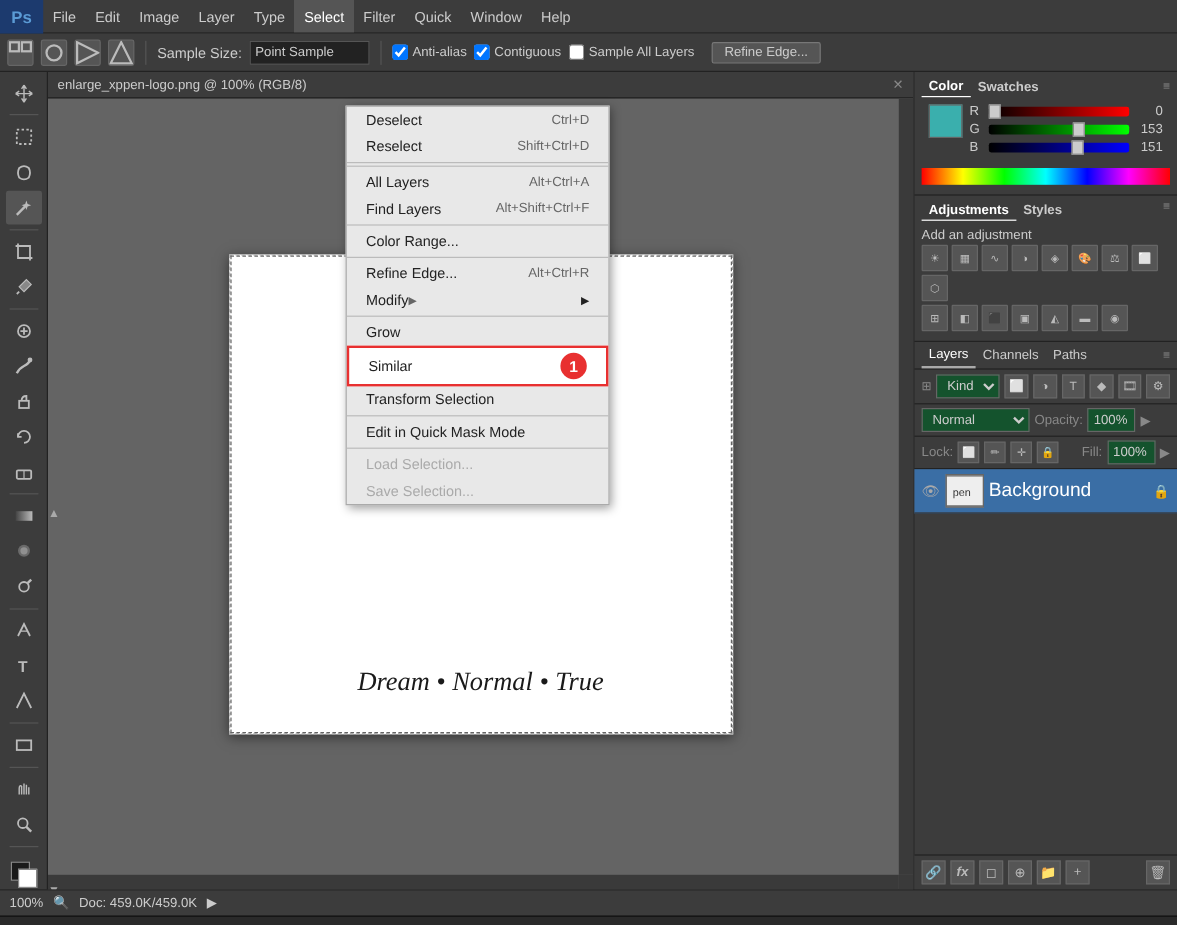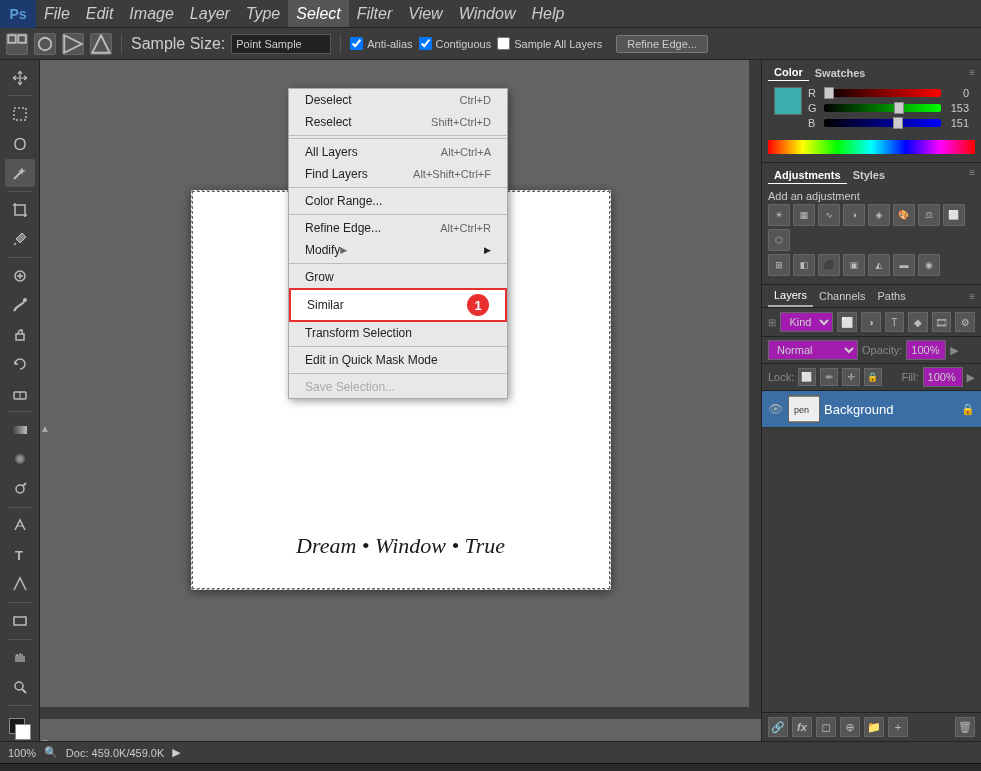--- a/index.html
+++ b/index.html
@@ -9,35 +9,35 @@
     #menu-bar {
       width: 100%; height: 28px; background: #3c3c3c; display: flex; align-items: center;
       border-bottom: 1px solid #222;
     }
     #ps-logo {
       width: 36px; height: 28px; background: #1c3a6e; display: flex; align-items: center; justify-content: center;
       color: #5b9bd5; font-weight: bold; font-size: 14px; flex-shrink: 0;
     }
     .menu-item {
       color: #ccc; padding: 12px 8px; height: 100%; display: flex; align-items: center;
-      cursor: pointer; font-size: 16px; font-style: italic;
+      cursor: pointer; font-size: 12px;
     }
     .menu-item:hover, .menu-item.active { background: #555; color: #fff; }
 
     
     #options-bar {
       width: 100%; height: 32px; background: #3c3c3c; border-bottom: 1px solid #222;
       display: flex; align-items: center; padding: 0 6px; gap: 6px;
     }
     .options-tool-icon {
       width: 22px; height: 22px; background: #555; border: 1px solid #666; border-radius: 2px;
       display: flex; align-items: center; justify-content: center; color: #ccc; font-size: 10px;
     }
     .options-sep { width: 1px; height: 20px; background: #555; margin: 0 3px; }
-    .options-label { color: #ccc; font-size: 16px; }
+    .options-label { color: #ccc; font-size: 12px; }
     .options-input {
       background: #222; border: 1px solid #555; color: #ccc; font-size: 11px;
       height: 20px; padding: 0 4px; width: 80px;
     }
     .options-checkbox-group { display: flex; align-items: center; gap: 4px; color: #ccc; font-size: 11px; }
     .refine-btn {
       background: #555; border: 1px solid #777; color: #ccc; font-size: 11px;
       padding: 2px 10px; cursor: pointer; border-radius: 2px; margin-left: 8px;
     }
 
@@ -152,21 +152,21 @@
       display: flex; padding: 0 6px; border-bottom: 1px solid #222; align-items: center;
     }
     .layer-tab {
       color: #ccc; font-size: 11px; padding: 4px 6px; cursor: pointer;
     }
     .layer-tab.active { color: #fff; border-bottom: 2px solid #aaa; }
     #layers-options {
       display: flex; align-items: center; padding: 4px 6px; border-bottom: 1px solid #222; gap: 4px;
     }
     .layers-dropdown {
-      background: #a21caf; border: 1px solid #666; color: #ccc; font-size: 11px;
+      background: #14532d; border: 1px solid #666; color: #ccc; font-size: 11px;
       height: 20px; padding: 0 4px;
     }
     .layers-icon-btn {
       width: 20px; height: 20px; background: #555; border: 1px solid #666;
       color: #bbb; font-size: 10px; cursor: pointer; display: flex; align-items: center; justify-content: center;
     }
     #blend-row {
       display: flex; align-items: center; padding: 3px 6px; border-bottom: 1px solid #222; gap: 4px;
     }
     .blend-label { color: #888; font-size: 11px; }
@@ -184,21 +184,21 @@
       display: flex; align-items: center; padding: 4px 6px; gap: 4px;
       background: #4a4a4a; border-bottom: 1px solid #333; cursor: pointer;
     }
     .layer-item.selected { background: #3a6ea5; }
     .layer-visibility { color: #aaa; font-size: 12px; width: 16px; cursor: pointer; }
     .layer-thumbnail {
       width: 32px; height: 28px; background: #888; border: 1px solid #666;
       display: flex; align-items: center; justify-content: center; flex-shrink: 0;
       font-size: 8px; color: #333;
     }
-    .layer-name { color: #fff; font-size: 13px; flex: 1; }
+    .layer-name { color: #fff; font-size: 16px; flex: 1; }
     .layer-lock { color: #aaa; font-size: 11px; }
 
     
     #layers-bottom {
       display: flex; align-items: center; padding: 4px 6px; gap: 4px;
       border-top: 1px solid #222; background: #3c3c3c; margin-top: auto;
     }
     .layers-bottom-btn {
       width: 20px; height: 20px; background: #555; border: 1px solid #666;
       color: #bbb; font-size: 11px; cursor: pointer; display: flex; align-items: center; justify-content: center;
@@ -261,21 +261,21 @@
 
 <div id="menu-bar">
   <div id="ps-logo">Ps</div>
   <div class="menu-item">File</div>
   <div class="menu-item">Edit</div>
   <div class="menu-item">Image</div>
   <div class="menu-item">Layer</div>
   <div class="menu-item">Type</div>
   <div class="menu-item active">Select</div>
   <div class="menu-item">Filter</div>
-  <div class="menu-item">View</div>
+  <div class="menu-item">Quick</div>
   <div class="menu-item">Window</div>
   <div class="menu-item">Help</div>
 </div>
 
 <div id="options-bar">
   <div class="options-tool-icon">
     <svg viewBox="0 0 16 16">
         <rect x="1" y="1" width="6" height="6" stroke="#bbb" stroke-width="1.5" fill="none"></rect>
         <rect x="9" y="1" width="6" height="6" stroke="#bbb" stroke-width="1.5" fill="none"></rect>
       </svg>
@@ -444,34 +444,38 @@
     </button>
     <div class="tool-sep"></div>
 
     <div style="position:relative; width:30px; height:28px; margin-top:4px;">
       <div style="position:absolute; left:4px; top:4px; width:16px; height:16px; background:#1a1a1a; border:1px solid #888;"></div>
       <div style="position:absolute; left:10px; top:10px; width:16px; height:16px; background:#fff; border:1px solid #888;"></div>
     </div>
   </div>
 
   <div id="canvas-area">
+    <div id="canvas-title-bar">
+      <span>enlarge_xppen-logo.png @ 100% (RGB/8)</span>
+      <span style="margin-left:auto; color:#888; font-size:11px; cursor:pointer;">✕</span>
+    </div>
 
     <div style="position:absolute; left:0; top:22px; width:12px; height:100%; pointer-events:none; z-index:5;">
       <div style="position:absolute; left:0; top:50%; color:#aaa; font-size:10px;">▲</div>
       <div style="position:absolute; left:0; bottom:15px; color:#aaa; font-size:10px;">▼</div>
     </div>
     <div id="canvas-content">
       <div id="canvas-image">
 
         <div style="position:absolute; top:0; left:0; right:0; bottom:0; border:2px dashed rgba(255,255,255,0.8); pointer-events:none; z-index:2;"></div>
         <div style="position:absolute; top:0; left:0; right:0; bottom:0; border:1px dashed rgba(0,0,0,0.6); pointer-events:none; z-index:3;"></div>
 
         <div class="canvas-text-logo pen-text" style="position:absolute; top:60px; left:0; right:0; text-align:center; font-size:110px; font-weight:900; font-family:'Arial Black',sans-serif; color:#1a1a1a; letter-spacing:-2px;">pen</div>
 
-        <div class="canvas-text-logo tagline-text" style="position:absolute; bottom:30px; left:0; right:0; text-align:center; font-size:22px; font-family:Georgia,serif;">Dream • Window • True</div>
+        <div class="canvas-text-logo tagline-text" style="position:absolute; bottom:30px; left:0; right:0; text-align:center; font-size:22px; font-family:Georgia,serif;">Dream • Normal • True</div>
       </div>
       <div id="canvas-v-scroll"></div>
       <div id="canvas-h-scroll"></div>
       <div class="canvas-scroll-corner"></div>
     </div>
 
     <div id="select-dropdown">
       <div class="dropdown-item">
         <span>Deselect</span>
         <span class="shortcut">Ctrl+D</span>
@@ -514,20 +518,23 @@
         <span class="step-badge step-1">1</span>
       </div>
       <div class="dropdown-item">
         <span>Transform Selection</span>
       </div>
       <div class="dropdown-sep"></div>
       <div class="dropdown-item">
         <span>Edit in Quick Mask Mode</span>
       </div>
       <div class="dropdown-sep"></div>
+      <div class="dropdown-item disabled">
+        <span>Load Selection...</span>
+      </div>
       <div class="dropdown-item disabled">
         <span>Save Selection...</span>
       </div>
     </div>
   </div>
 
   <div id="right-panel">
 
     <div id="color-panel">
       <div id="color-panel-tabs">

